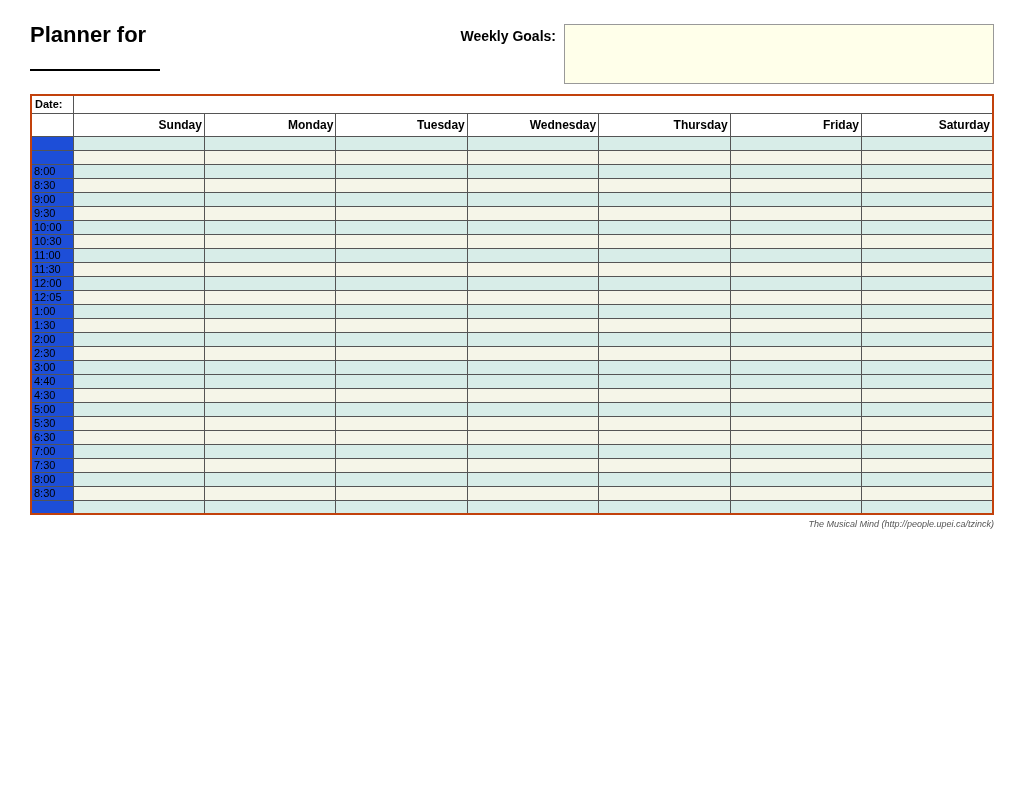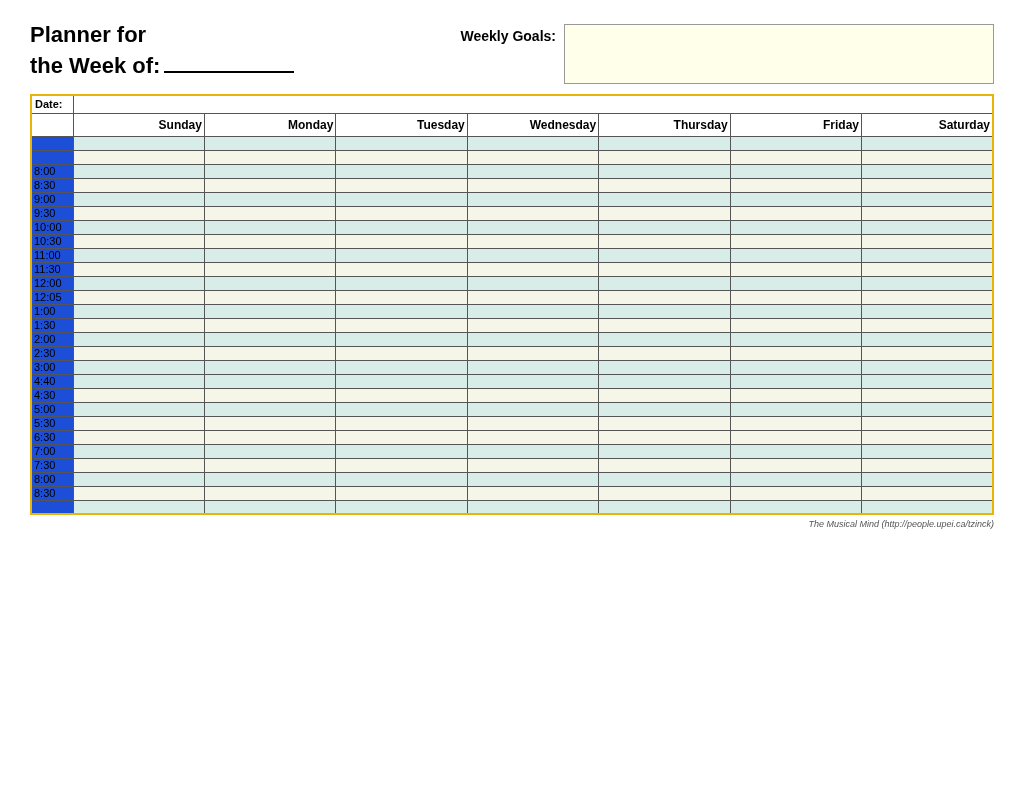--- a/index.html
+++ b/index.html
@@ -57,21 +57,21 @@
       width: 430px;
       height: 60px;
       border: 1.5px solid #999;
       background: #ffffea;
     }
 
     
     .planner-table {
       width: 100%;
       border-collapse: collapse;
-      border: 2px solid #eab308;
+      border: 2px solid #c2410c;
       table-layout: fixed;
     }
 
     .planner-table th,
     .planner-table td {
       border: 1px solid #555;
       font-size: 11px;
     }
 
     .time-col {
@@ -144,21 +144,20 @@
       font-style: italic;
     }
   </style>
 </head>
 <body>
 
 <div class="header">
   <div class="title-block">
     <div>Planner for</div>
     <div class="title-line2">
-      <span>the Week of:</span>
       <span class="week-underline"></span>
     </div>
   </div>
   <div class="goals-block">
     <span class="goals-label">Weekly Goals:</span>
     <div class="goals-box"></div>
   </div>
 </div>
 
 <table class="planner-table">

